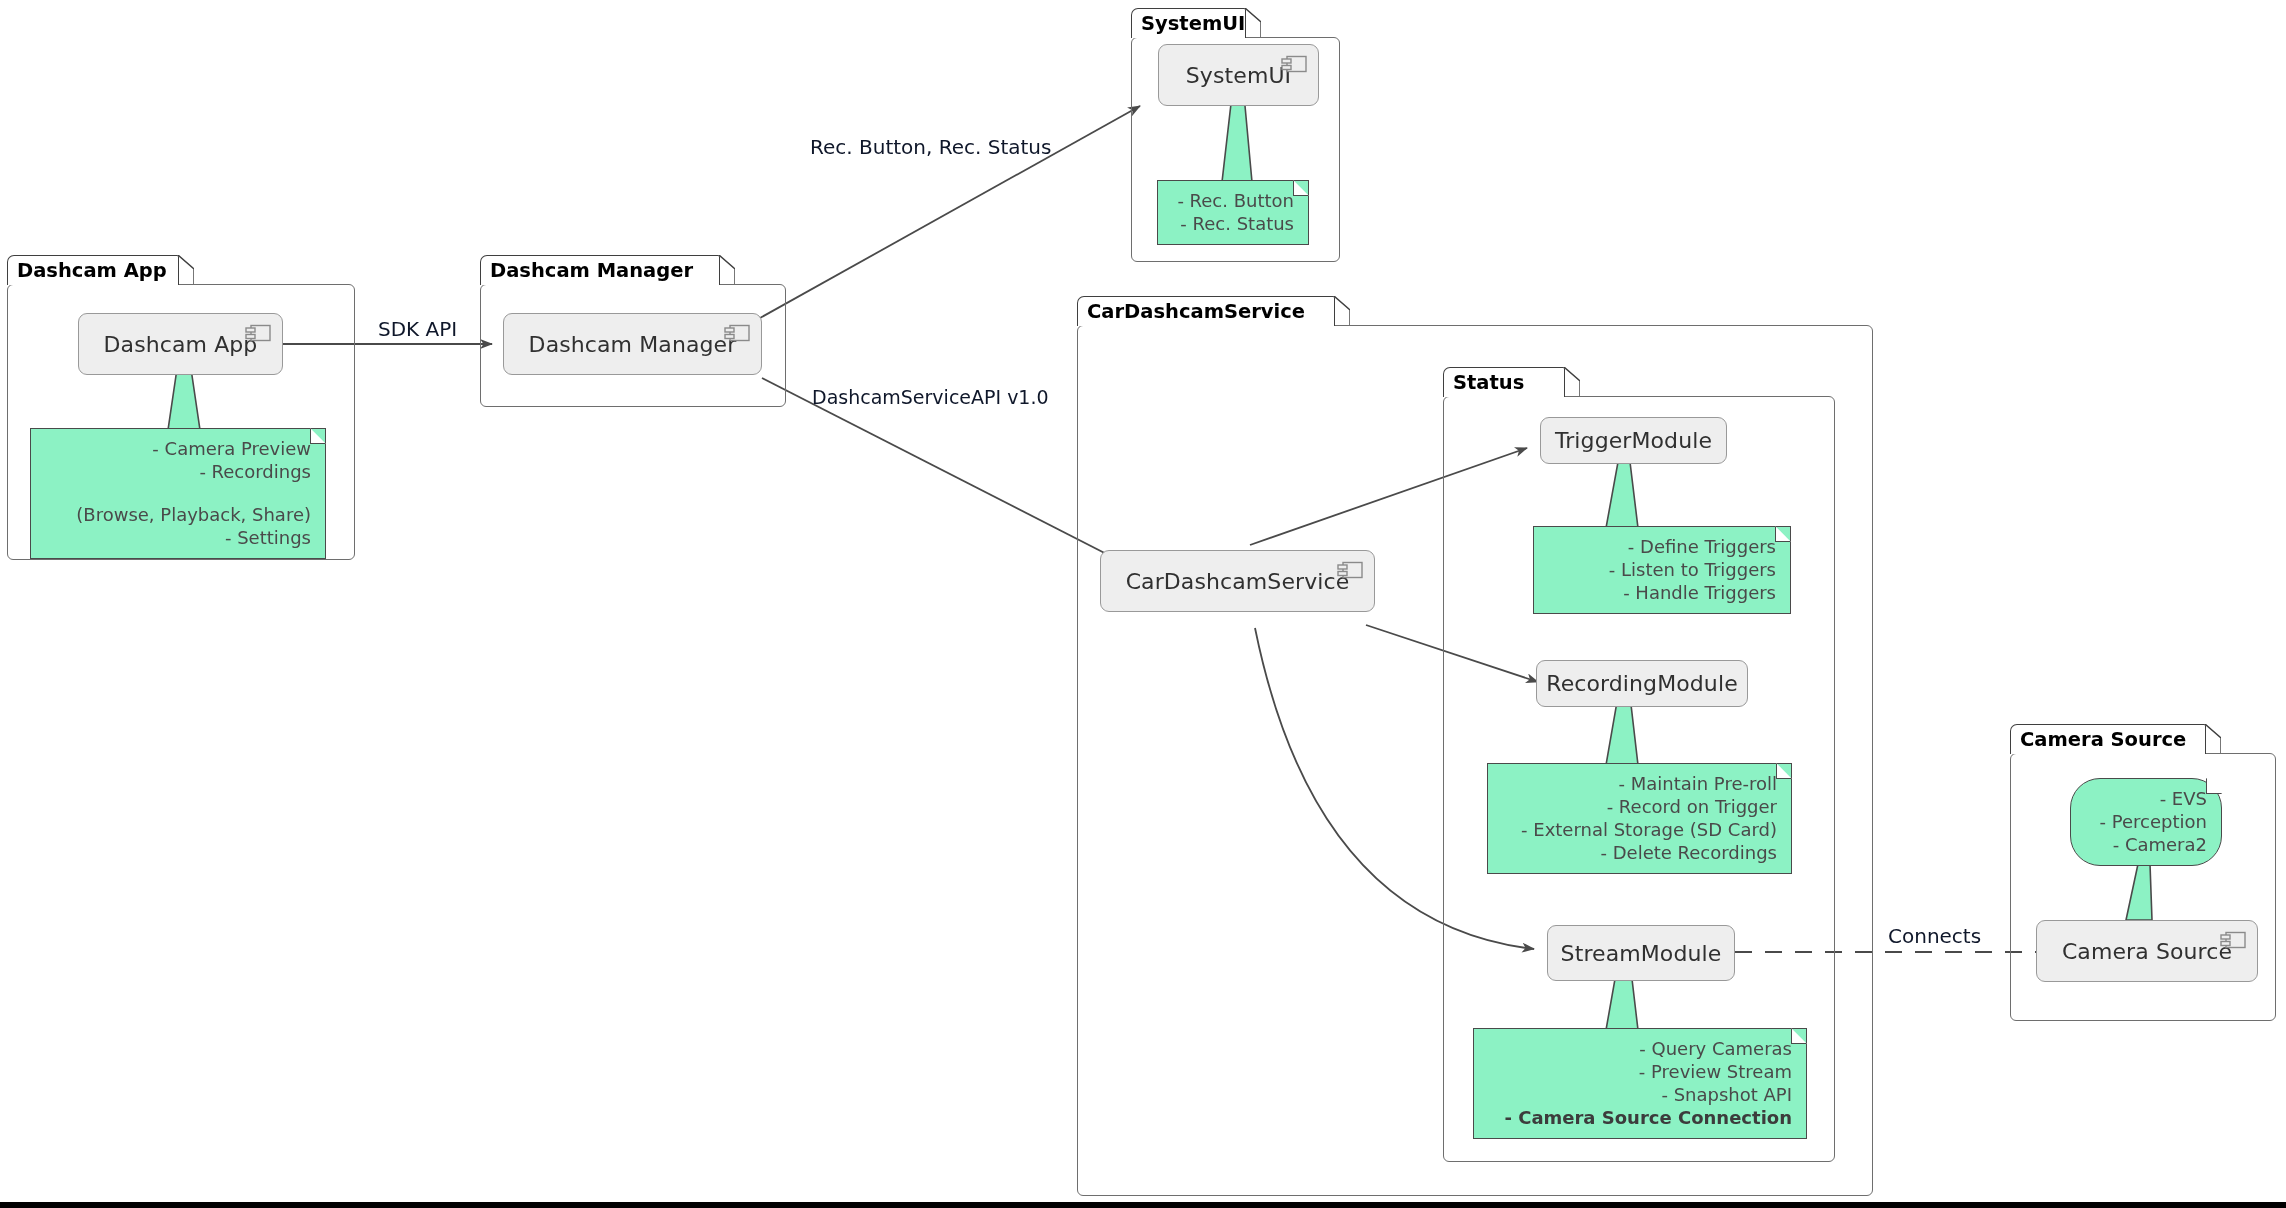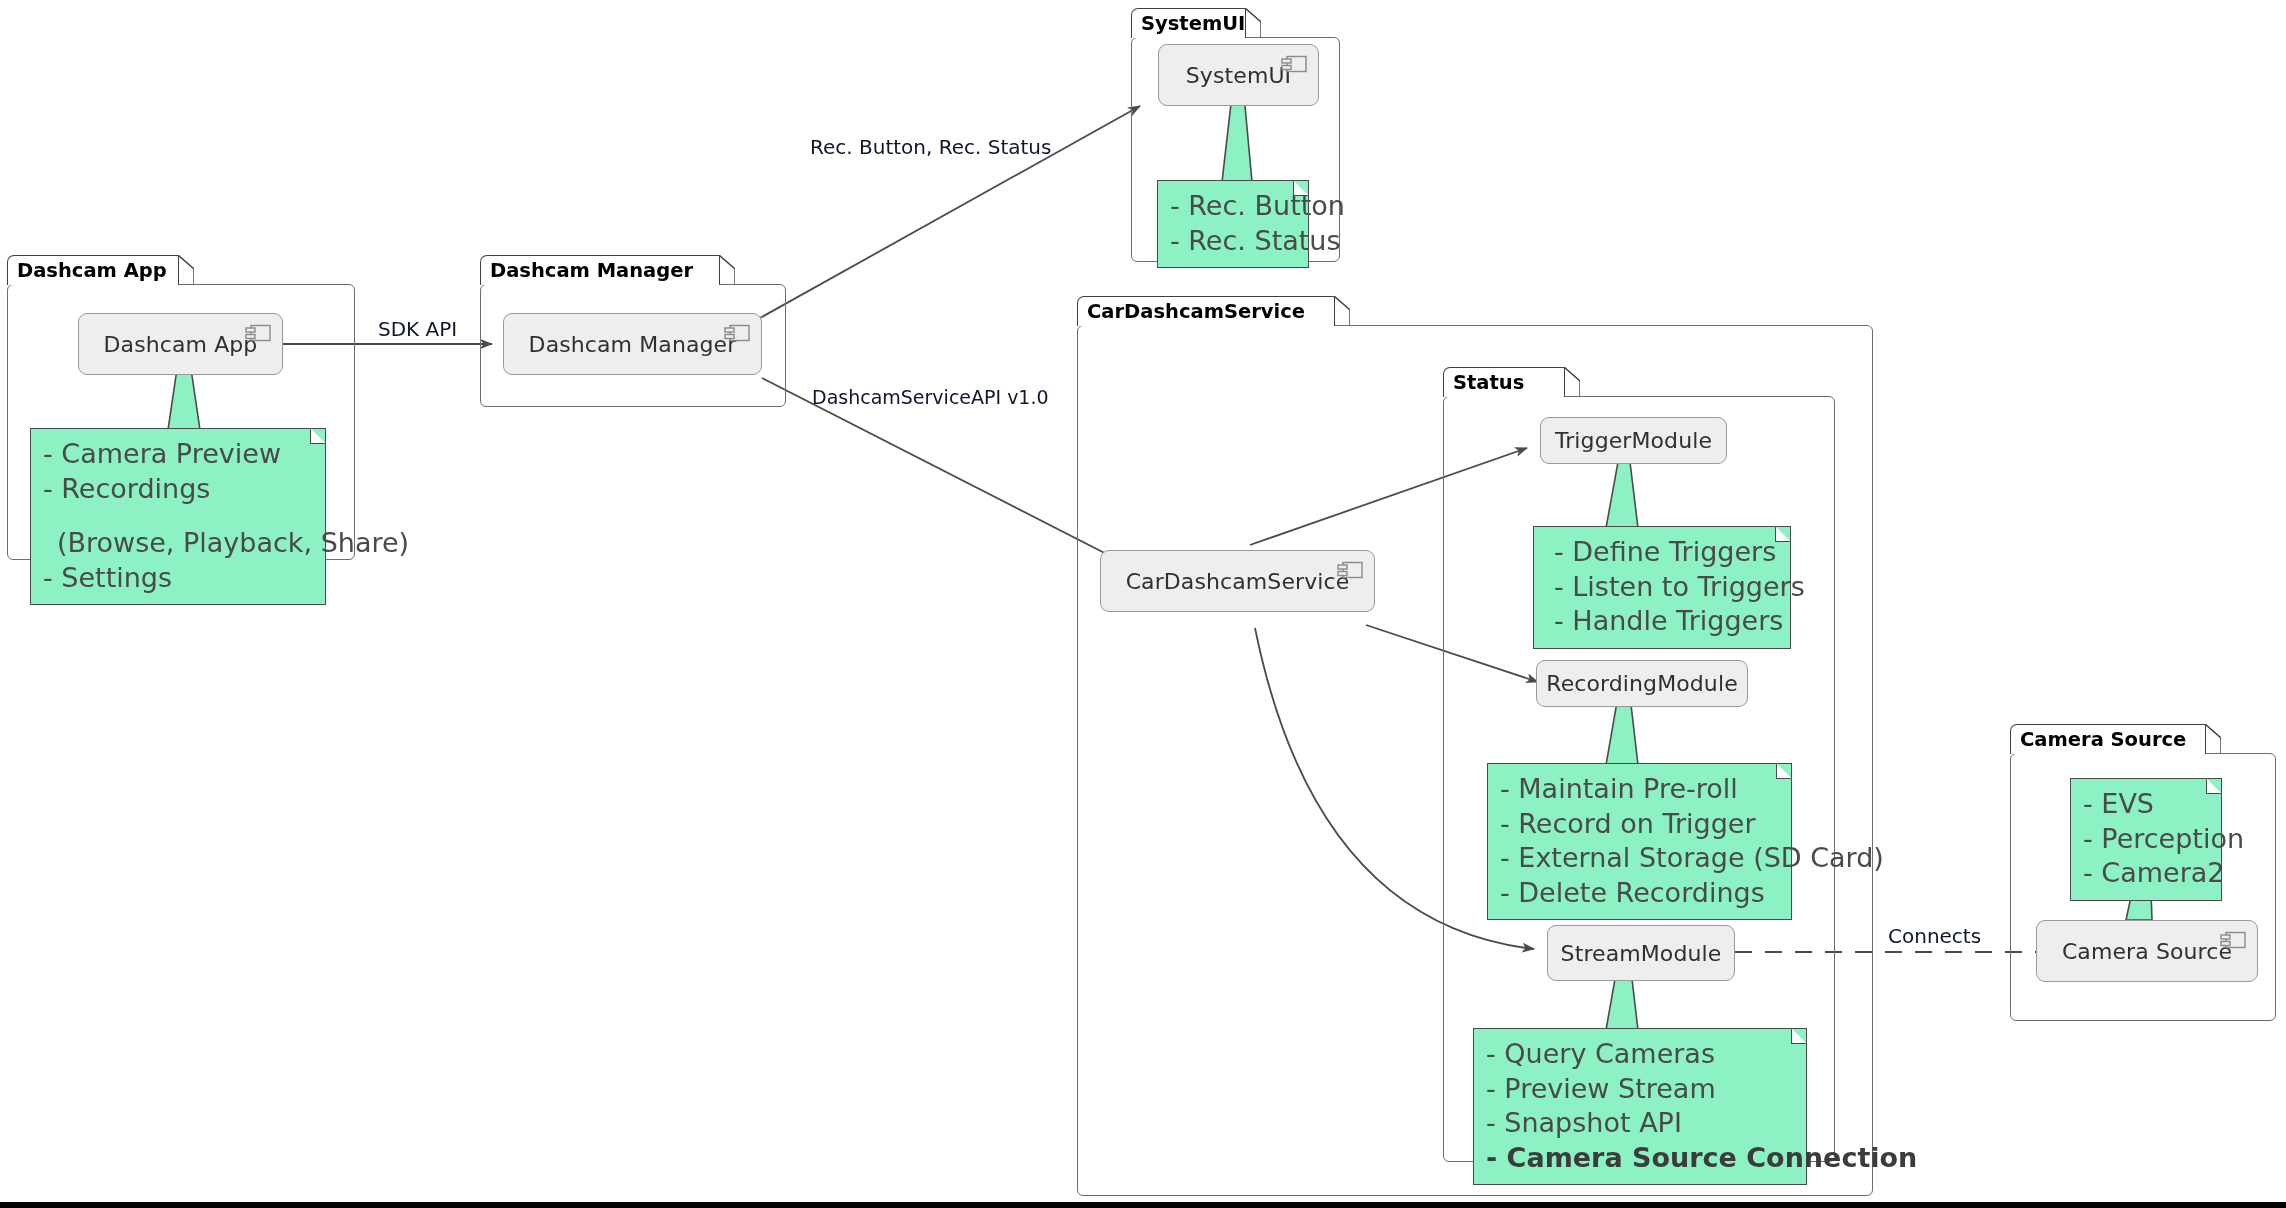--- a/index.html
+++ b/index.html
@@ -101,24 +101,25 @@
     right: -1.6px; top: -1.6px;
     width: 17px; height: 17px;
     background: #ffffff;
     border-left: 1.6px solid #4a4a4a;
     border-bottom: 1.6px solid #4a4a4a;
     transform: rotate(0deg);
     box-sizing: border-box;
     clip-path: polygon(0 0, 100% 100%, 0 100%);
   }
   .note-line {
-    font-size: 27px;
+    font-size: 18px;
     color: #4a4a4a;
     line-height: 1.28;
     white-space: nowrap;
+    text-align: right;
   }
   .note-line.bold { font-weight: bold; color: #3c3c3c; }
   .note-line.indent { padding-left: 14px; margin-top: 20px; }
 
   
   .edge-label {
     position: absolute;
     font-size: 20px;
     color: #0f172a;
     white-space: nowrap;
@@ -300,21 +301,21 @@
   <div class="pkg" style="left:2010px; top:724px; width:266px; height:297px;">
     <div class="pkg-tab" style="width:196px;">
       <span class="pkg-tab-label">Camera Source</span>
     </div>
     <svg class="pkg-tab-fold" style="left:195px;" viewBox="0 0 16 30">
       <path d="M0,0 L16,14 L16,30" fill="none" stroke="#3f3f3f" stroke-width="1.4"></path>
     </svg>
     <div class="pkg-body" style="left:0px; top:29px; width:266px; height:268px;"></div>
   </div>
 
-  <div class="note" style="left:2070px; top:778px; width:152px;">
+  <div class="note" style="left:2070px; top:778px; width:152px;border-radius:30px;">
     <div class="note-line">- EVS</div>
     <div class="note-line">- Perception</div>
     <div class="note-line">- Camera2</div>
   </div>
 
   <div class="comp" style="left:2036px; top:920px; width:222px; height:62px;">
     <span class="comp-label">Camera Source</span>
     <svg class="comp-icon" viewBox="0 0 26 18">
       <rect x="6" y="1.5" width="19" height="15" fill="#eeeeee" stroke="#8a8a8a" stroke-width="1.4"></rect>
       <rect x="1" y="4" width="9" height="4" fill="#eeeeee" stroke="#8a8a8a" stroke-width="1.4"></rect>

